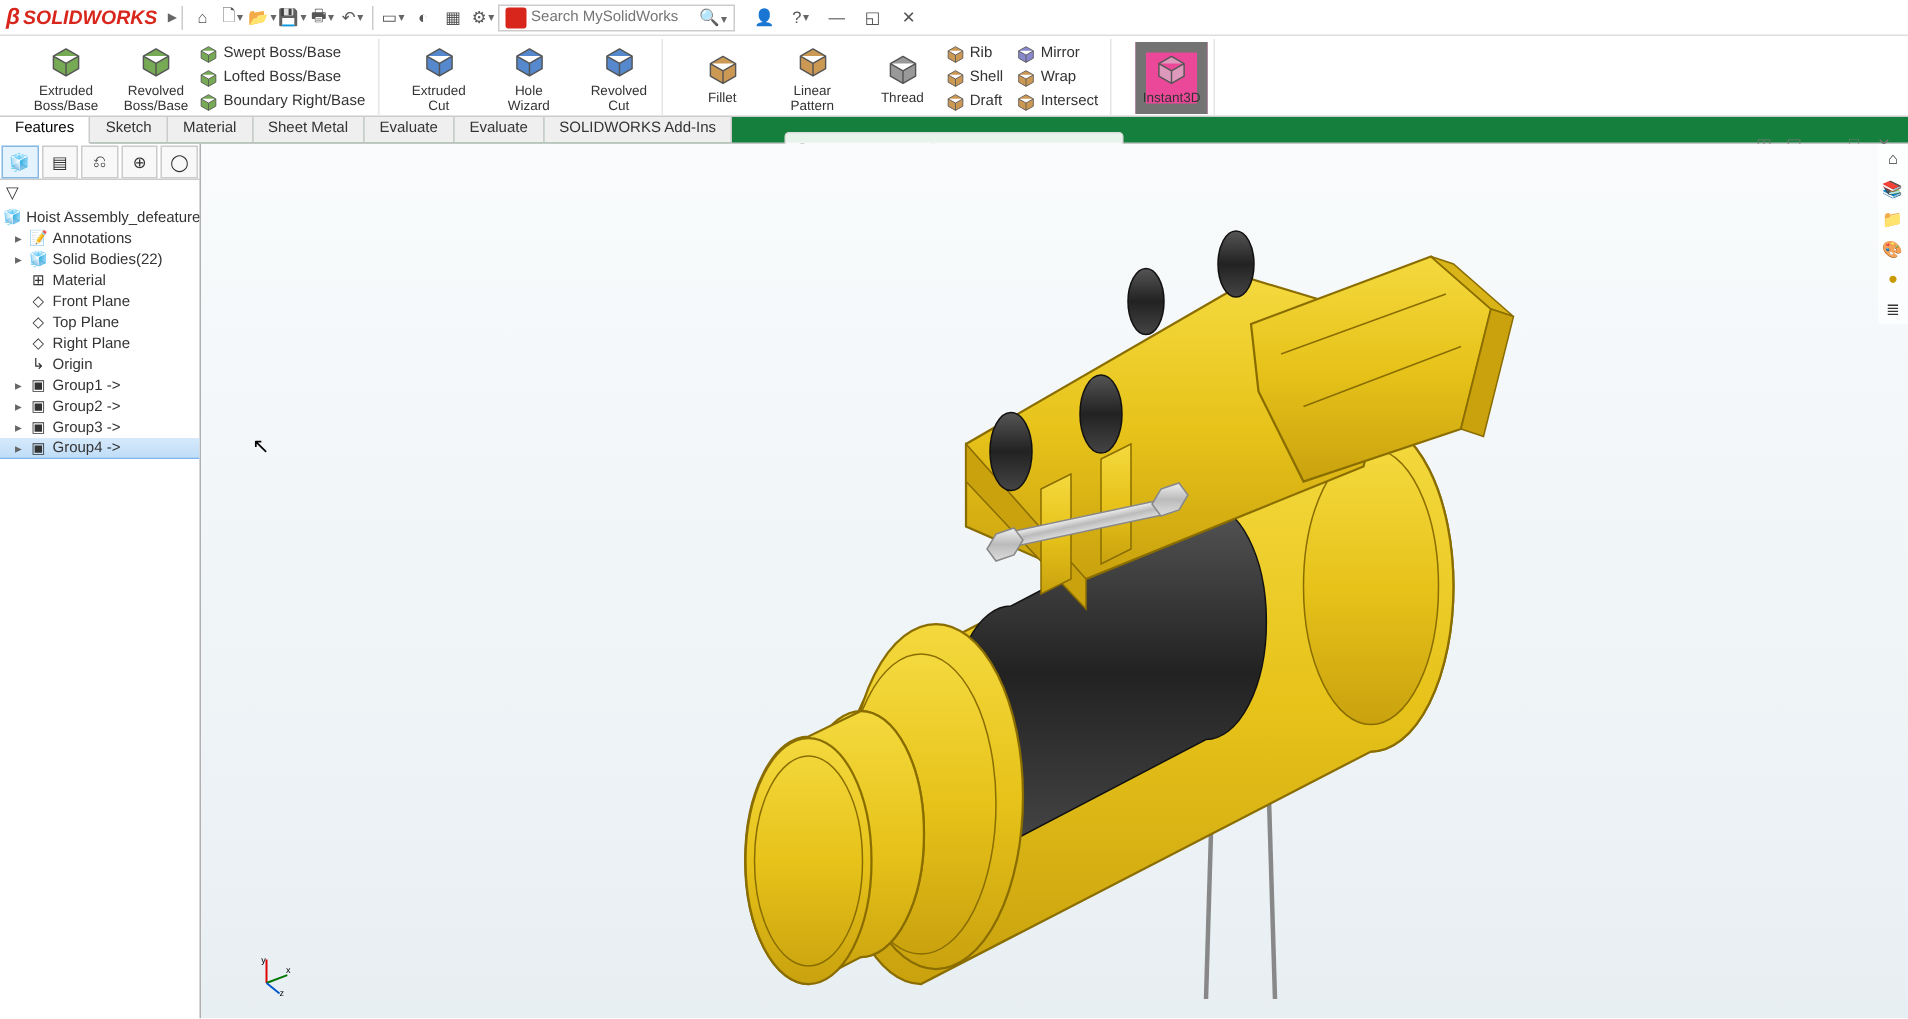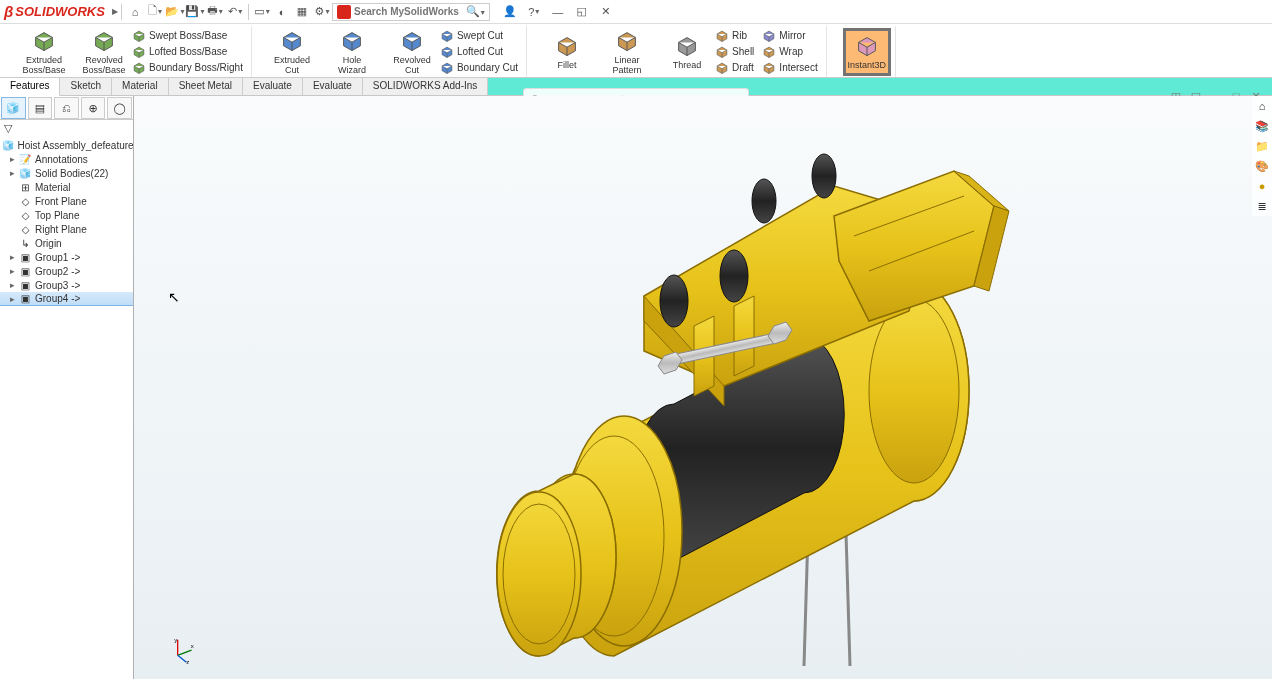--- a/index.html
+++ b/index.html
@@ -8,37 +8,37 @@
 
 .titlebar { height:24px; background:#fff; border-bottom:1px solid #ddd; display:flex; align-items:center; padding:0 4px; }
 .logo { display:flex; align-items:center; color:#D9261C; font-weight:bold; font-style:italic; font-size:13px; margin-right:6px; }
 .logo .ds { font-size:15px; margin-right:2px; }
 .tb-sep { width:1px; height:16px; background:#ccc; margin:0 3px; }
 .tb-icon { width:16px; height:16px; display:flex; align-items:center; justify-content:center; margin:0 2px; cursor:pointer; color:#555; }
 .tb-drop { font-size:8px; margin-left:1px; color:#666; }
 .title-center { flex:1; text-align:center; font-size:11px; color:#222; }
 .search-box { display:flex; align-items:center; background:#fff; border:1px solid #ccc; padding:1px 4px; height:18px; }
 .search-box .sw-icon { width:14px; height:14px; background:#D9261C; border-radius:2px; margin-right:3px; }
-.search-box input { border:none; outline:none; font-size:10px; width:110px;font-weight:bold; }
+.search-box input { border:none; outline:none; font-size:10px; width:110px; }
 .search-box .mag { color:#888; font-size:11px; margin-left:2px; }
 .win-btns { display:flex; margin-left:8px; }
 .win-btns .tb-icon { width:20px; }
 
 
 .ribbon { height:54px; background:#fff; border-bottom:1px solid #ccc; display:flex; align-items:stretch; padding:2px 4px 0; }
 .ribbon-group { display:flex; align-items:center; border-right:1px solid #e5e5e5; padding:0 4px; }
 .big-btn { display:flex; flex-direction:column; align-items:center; justify-content:center; width:48px; height:48px; cursor:pointer; padding:2px; font-size:9px; line-height:10px; text-align:center;margin-left:12px; }
-.big-btn.active { background:#fdba74; border:3px solid #737373; }
+.big-btn.active { background:#ec4899; border:7px solid #737373; }
 .big-btn .ico { width:24px; height:24px; margin-bottom:2px; display:flex; align-items:center; justify-content:center; }
 .small-btn-col { display:flex; flex-direction:column; justify-content:center; }
 .small-btn { display:flex; align-items:center; height:16px; padding:0 4px; cursor:pointer; font-size:10px; white-space:nowrap; }
 .small-btn .si { width:14px; height:14px; margin-right:3px; display:flex; align-items:center; justify-content:center; }
 
 
-.tabs { height:18px; background:#5eead4; display:flex; border-bottom:1px solid #c7c7c7; }
+.tabs { height:18px; background:#15803d; display:flex; border-bottom:1px solid #c7c7c7; }
 .tab { padding:2px 10px; font-size:10px; border-right:1px solid #ccc; cursor:pointer; background:#efefef; }
 .tab.active { background:#fff; border-bottom:1px solid #fff; margin-bottom:-1px; color:#000; }
 
 
 .view-toolbar { position:absolute; top:88px; left:50%; transform:translateX(-50%); display:flex; background:rgba(255,255,255,0.9); border:1px solid #ddd; border-radius:3px; padding:2px; }
 .view-toolbar .vt { width:20px; height:20px; display:flex; align-items:center; justify-content:center; margin:0 1px; cursor:pointer; color:#666; }
 .view-toolbar .vt.gold { color:#c99a00; }
 
 
 .left-panel { position:absolute; top:96px; left:0; width:134px; height:583px; background:#fff; border-right:1px solid #b0b0b0; }
@@ -138,21 +138,21 @@
             </svg>
           </span>
           <span>Lofted Boss/Base</span>
         </div>
         <div class="small-btn">
           <span class="si">
             <svg viewBox="0 0 20 20">
               <path d="M3 7 L10 3 L17 7 L17 14 L10 18 L3 14 Z M3 7 L10 11 L17 7 M10 11 L10 18" fill="#7a5" stroke="#555" stroke-width="0.8" stroke-linejoin="round"></path>
             </svg>
           </span>
-          <span>Boundary Boss/Right</span>
+          <span>Boundary Right/Base</span>
         </div>
       </div>
     </div>
     <div class="ribbon-group">
       <div class="big-btn">
         <div class="ico">
           <svg viewBox="0 0 20 20">
             <path d="M3 7 L10 3 L17 7 L17 14 L10 18 L3 14 Z M3 7 L10 11 L17 7 M10 11 L10 18" fill="#58c" stroke="#555" stroke-width="0.8" stroke-linejoin="round"></path>
           </svg>
         </div>
@@ -166,46 +166,20 @@
         </div>
         <div>Hole<br>Wizard</div>
       </div>
       <div class="big-btn">
         <div class="ico">
           <svg viewBox="0 0 20 20">
             <path d="M3 7 L10 3 L17 7 L17 14 L10 18 L3 14 Z M3 7 L10 11 L17 7 M10 11 L10 18" fill="#58c" stroke="#555" stroke-width="0.8" stroke-linejoin="round"></path>
           </svg>
         </div>
         <div>Revolved<br>Cut</div>
-      </div>
-      <div class="small-btn-col">
-        <div class="small-btn">
-          <span class="si">
-            <svg viewBox="0 0 20 20">
-              <path d="M3 7 L10 3 L17 7 L17 14 L10 18 L3 14 Z M3 7 L10 11 L17 7 M10 11 L10 18" fill="#58c" stroke="#555" stroke-width="0.8" stroke-linejoin="round"></path>
-            </svg>
-          </span>
-          <span>Swept Cut</span>
-        </div>
-        <div class="small-btn">
-          <span class="si">
-            <svg viewBox="0 0 20 20">
-              <path d="M3 7 L10 3 L17 7 L17 14 L10 18 L3 14 Z M3 7 L10 11 L17 7 M10 11 L10 18" fill="#58c" stroke="#555" stroke-width="0.8" stroke-linejoin="round"></path>
-            </svg>
-          </span>
-          <span>Lofted Cut</span>
-        </div>
-        <div class="small-btn">
-          <span class="si">
-            <svg viewBox="0 0 20 20">
-              <path d="M3 7 L10 3 L17 7 L17 14 L10 18 L3 14 Z M3 7 L10 11 L17 7 M10 11 L10 18" fill="#58c" stroke="#555" stroke-width="0.8" stroke-linejoin="round"></path>
-            </svg>
-          </span>
-          <span>Boundary Cut</span>
-        </div>
       </div>
     </div>
     <div class="ribbon-group">
       <div class="big-btn">
         <div class="ico">
           <svg viewBox="0 0 20 20">
             <path d="M3 7 L10 3 L17 7 L17 14 L10 18 L3 14 Z M3 7 L10 11 L17 7 M10 11 L10 18" fill="#c95" stroke="#555" stroke-width="0.8" stroke-linejoin="round"></path>
           </svg>
         </div>
         <div>Fillet</div>

